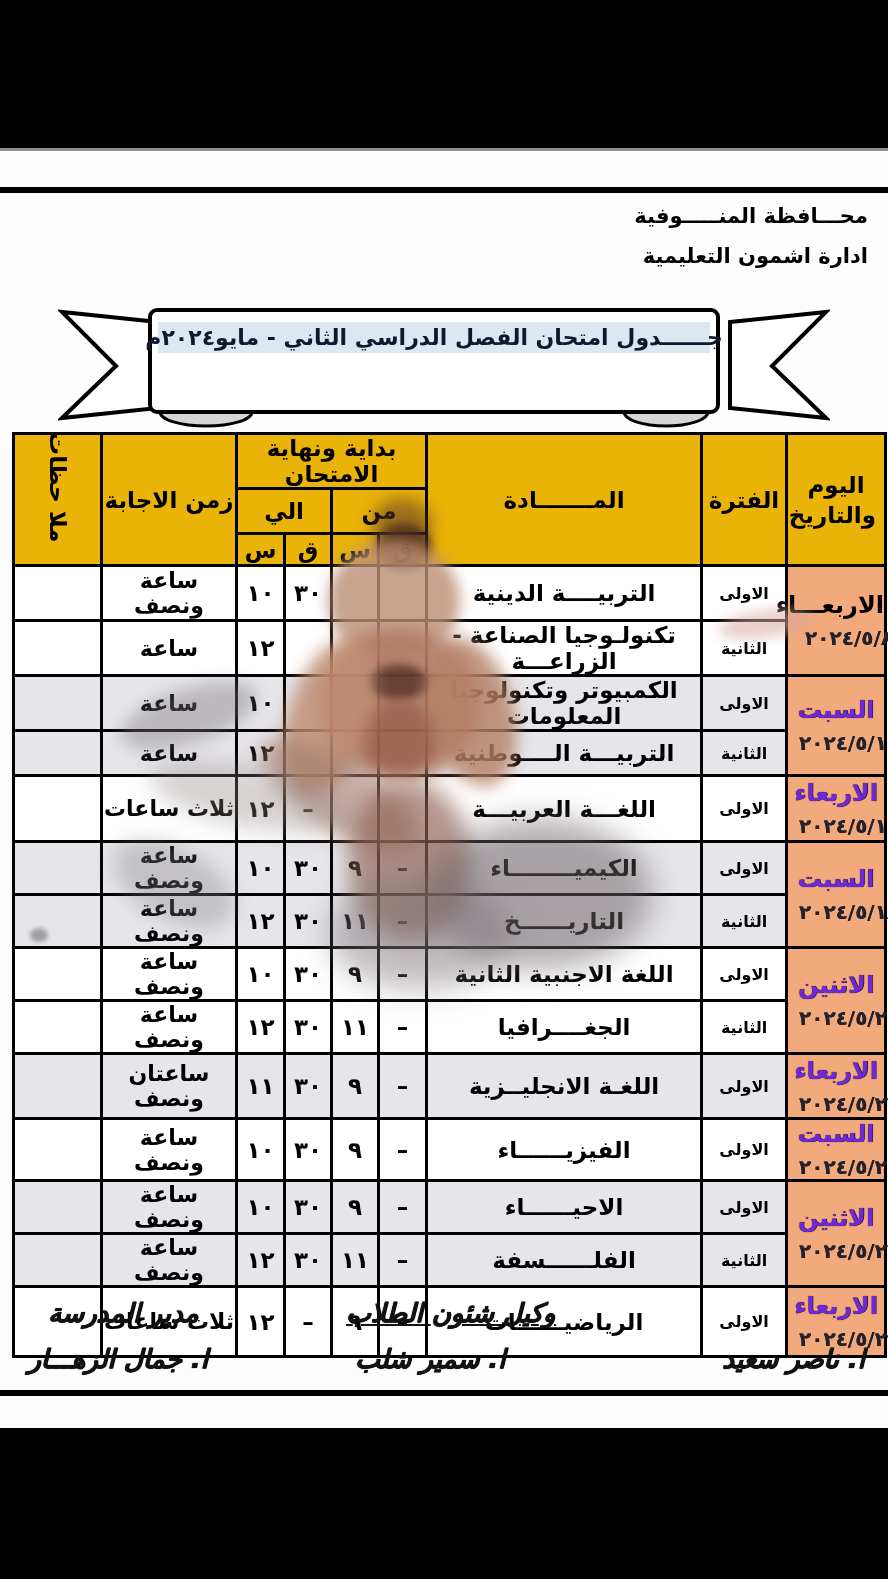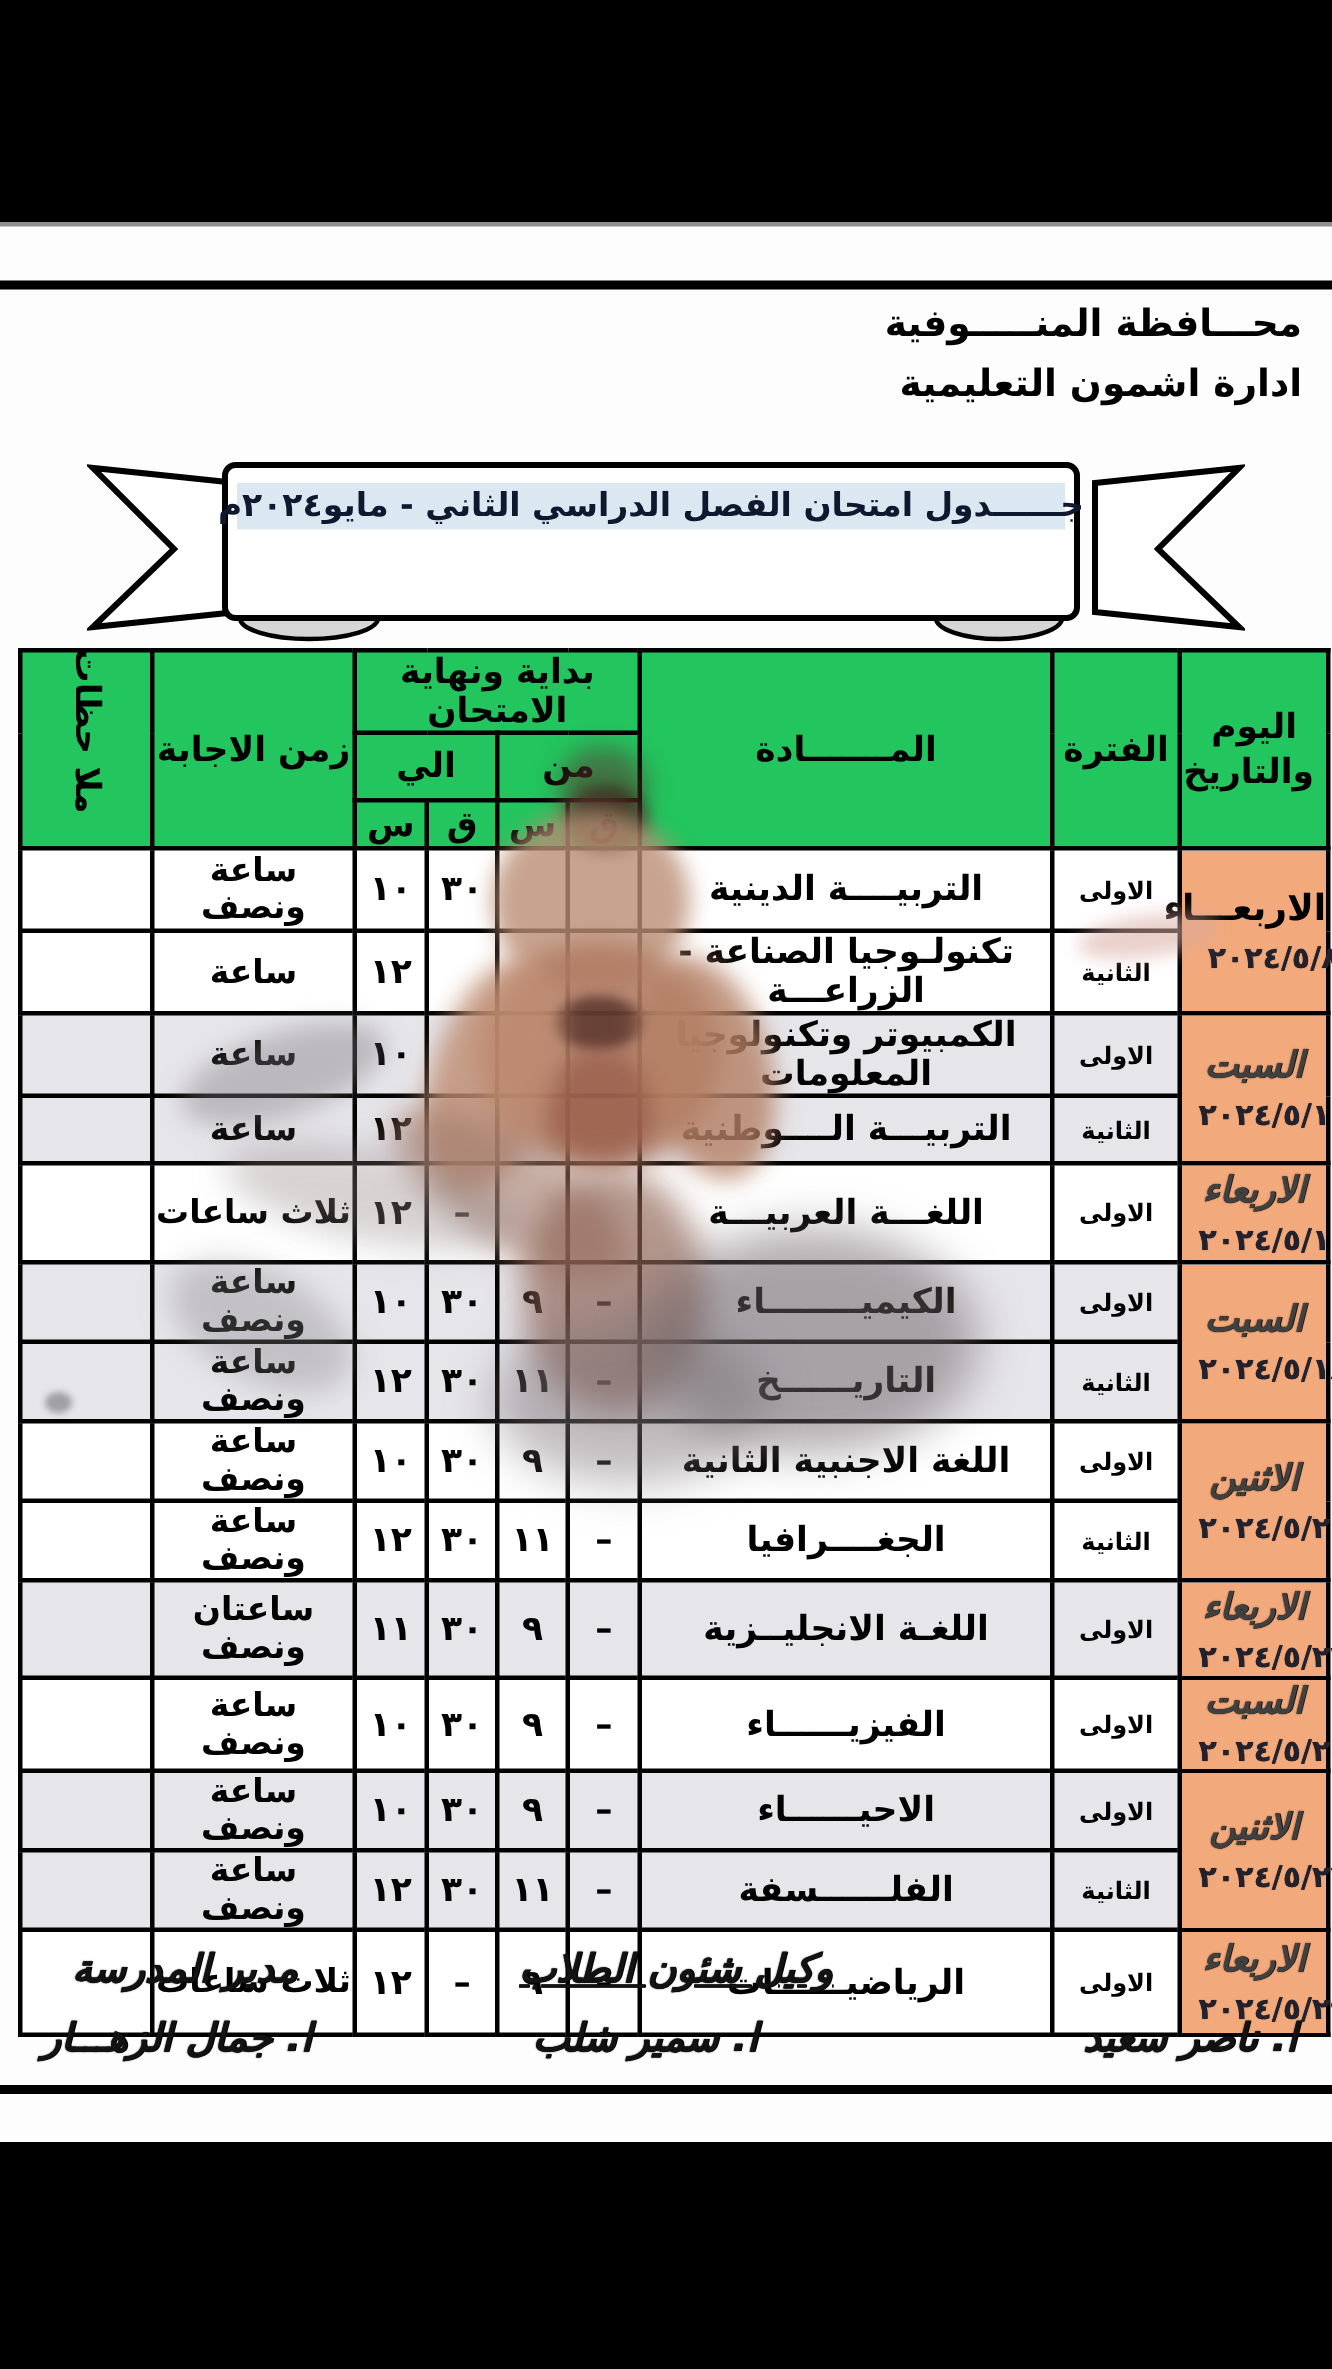--- a/index.html
+++ b/index.html
@@ -4,41 +4,41 @@
 <style>
   html,body{margin:0;padding:0;background:#000;}
   .page{position:relative;width:888px;height:1579px;background:#fdfdfd;overflow:hidden;
         font-family:"DejaVu Sans",sans-serif;direction:rtl;}
   .band{position:absolute;left:0;width:888px;}
   .band.black{background:#000;}
   .hairline{position:absolute;left:0;width:888px;height:3px;background:#8f8f8f;}
 
   
   .school{position:absolute;top:196px;right:20px;text-align:right;color:#000;font-weight:bold;}
-  .school div{font-size:25px;line-height:40px;white-space:nowrap;}
+  .school div{font-size:21px;line-height:40px;white-space:nowrap;}
 
   
   .banner{position:absolute;left:58px;top:302px;width:772px;height:132px;}
   .banner svg{position:absolute;left:0;top:0;}
   .banner .bline{position:absolute;left:100px;width:552px;height:31px;background:#dbe8f1;
       display:flex;align-items:center;justify-content:center;color:#10182f;
       font-weight:bold;font-size:22px;white-space:nowrap;}
   .bl1{top:20px;} .bl2{top:62px;}
 
   
   table.sched{position:absolute;left:12px;top:432px;width:872px;border-collapse:collapse;
       table-layout:fixed;}
   table.sched td{border:3px solid #000;text-align:center;vertical-align:middle;
       font-weight:bold;color:#000;padding:0;overflow:visible;}
-  td.hd{background:#22c55e;font-size:23px;}
+  td.hd{background:#eab308;font-size:23px;}
   tr.w td{background:#ffffff;}
   tr.g td{background:#e6e5ea;}
   td.daycell{background:#f2a97b !important;position:relative;}
   .dayname{font-size:24px;line-height:28px;}
-  .dayname.fancy{font-style:italic;font-weight:900;text-shadow:0 0 1px #1d130d,0.6px 0 #1d130d;color:#404040;}
+  .dayname.fancy{font-weight:900;text-shadow:0 0 1px #1d130d,0.6px 0 #1d130d;color:#6d28d9;}
   .daydate{direction:ltr;font-size:20px;color:#23222c;white-space:nowrap;margin:7px -32px 0 -6px;
       text-shadow:0 0 0.5px #23222c;}
   td.subj{font-size:23px;}
   td.num{font-size:23px;}
   td.dur{font-size:22px;}
   .vhdr{transform:rotate(90deg);white-space:nowrap;font-size:23px;}
   .twol{width:80px;margin:0 auto;line-height:30px;}
 
   
   .sig{position:absolute;font-weight:900;font-size:26px;color:#121212;white-space:nowrap;

